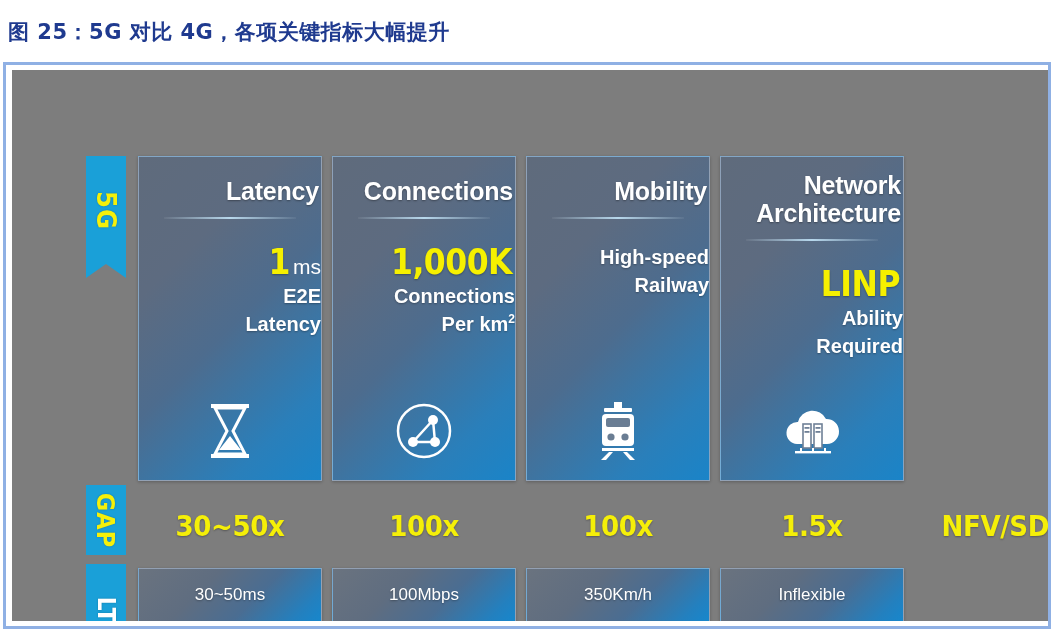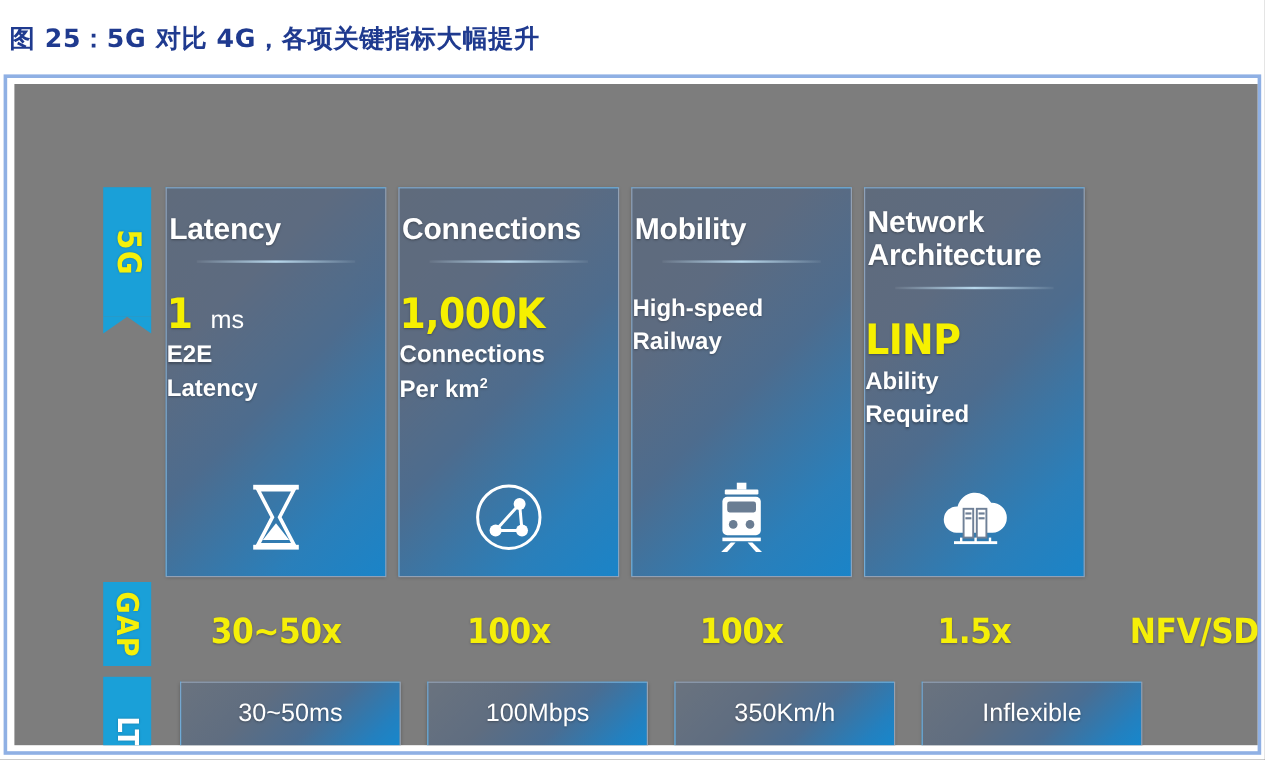--- a/index.html
+++ b/index.html
@@ -84,21 +84,21 @@
     border:1px solid rgba(190,205,225,.55);
     background:
       linear-gradient(135deg,
         #5f6b7c 0%,
         #5d6b80 28%,
         #4d6c8e 52%,
         #2a7fba 82%,
         #1a84c8 100%);
     box-shadow:0 1px 3px rgba(0,0,0,.25);
     overflow:hidden;
-    text-align:left;
+    text-align:right;
   }
   .card-title{
     margin-top:20px;
     color:#ffffff;
     font-size:25px;font-weight:700;
     line-height:1.12;
     letter-spacing:-.2px;
     text-shadow:0 1px 2px rgba(0,0,0,.35);
     padding:0 2px;
   }
@@ -115,21 +115,21 @@
   .metric .big{
     color:#f6f000;
     font-size:35px;font-weight:800;
     font-family:"DejaVu Sans Condensed","Liberation Sans Narrow","Liberation Sans",sans-serif;
     letter-spacing:-.5px;
     text-shadow:0 1px 2px rgba(0,0,0,.3);
   }
   .metric .unit{
     color:#ffffff;
     font-size:21px;font-weight:400;
-    margin-left:15px;
+    margin-left:3px;
   }
   .sub{
     color:#ffffff;
     font-size:20px;font-weight:700;
     line-height:1.22;
     margin-top:4px;
     text-shadow:0 1px 2px rgba(0,0,0,.3);
   }
   .sub sup{font-size:12px;vertical-align:super;}
   .icon-wrap{
@@ -160,31 +160,30 @@
   #lte-row{
     position:absolute;left:126px;top:498px;
     width:936px;height:54px;
     display:flex;gap:10px;
   }
   .lte-cell{
     width:184px;flex:0 0 184px;height:100%;
     box-sizing:border-box;
     border:1px solid rgba(195,210,230,.5);
     display:flex;align-items:center;justify-content:center;
-    color:#ffffff;font-size:21px;
+    color:#ffffff;font-size:17px;
     background:
       linear-gradient(135deg,
         #6a737f 0%,
         #5f6d80 35%,
         #4a6d92 62%,
         #2380bf 88%,
         #1787cc 100%);
     box-shadow:0 1px 3px rgba(0,0,0,.25);
     text-shadow:0 1px 2px rgba(0,0,0,.3);
-    margin-left:12px;
   }
 </style>
 </head>
 <body>
 
 <div id="caption">图 25：5G 对比 4G，各项关键指标大幅提升</div>
 
 <div id="figure-frame">
   <div id="figure-inner">
     <div id="slide">

